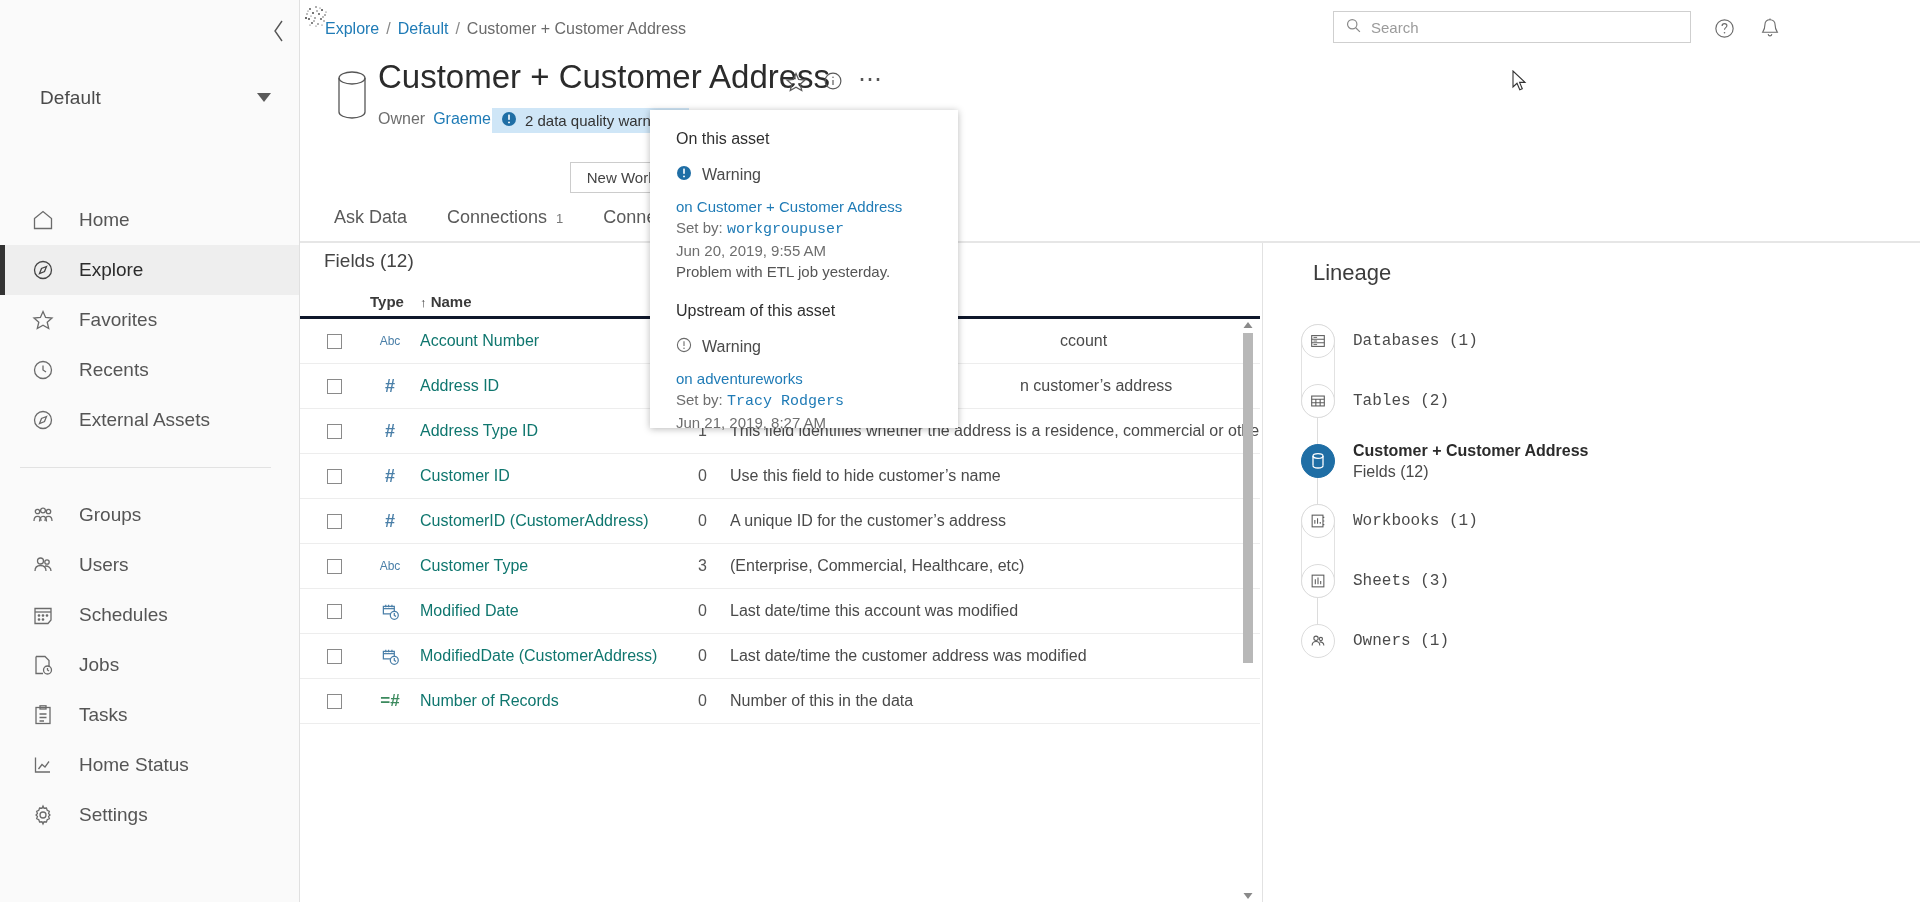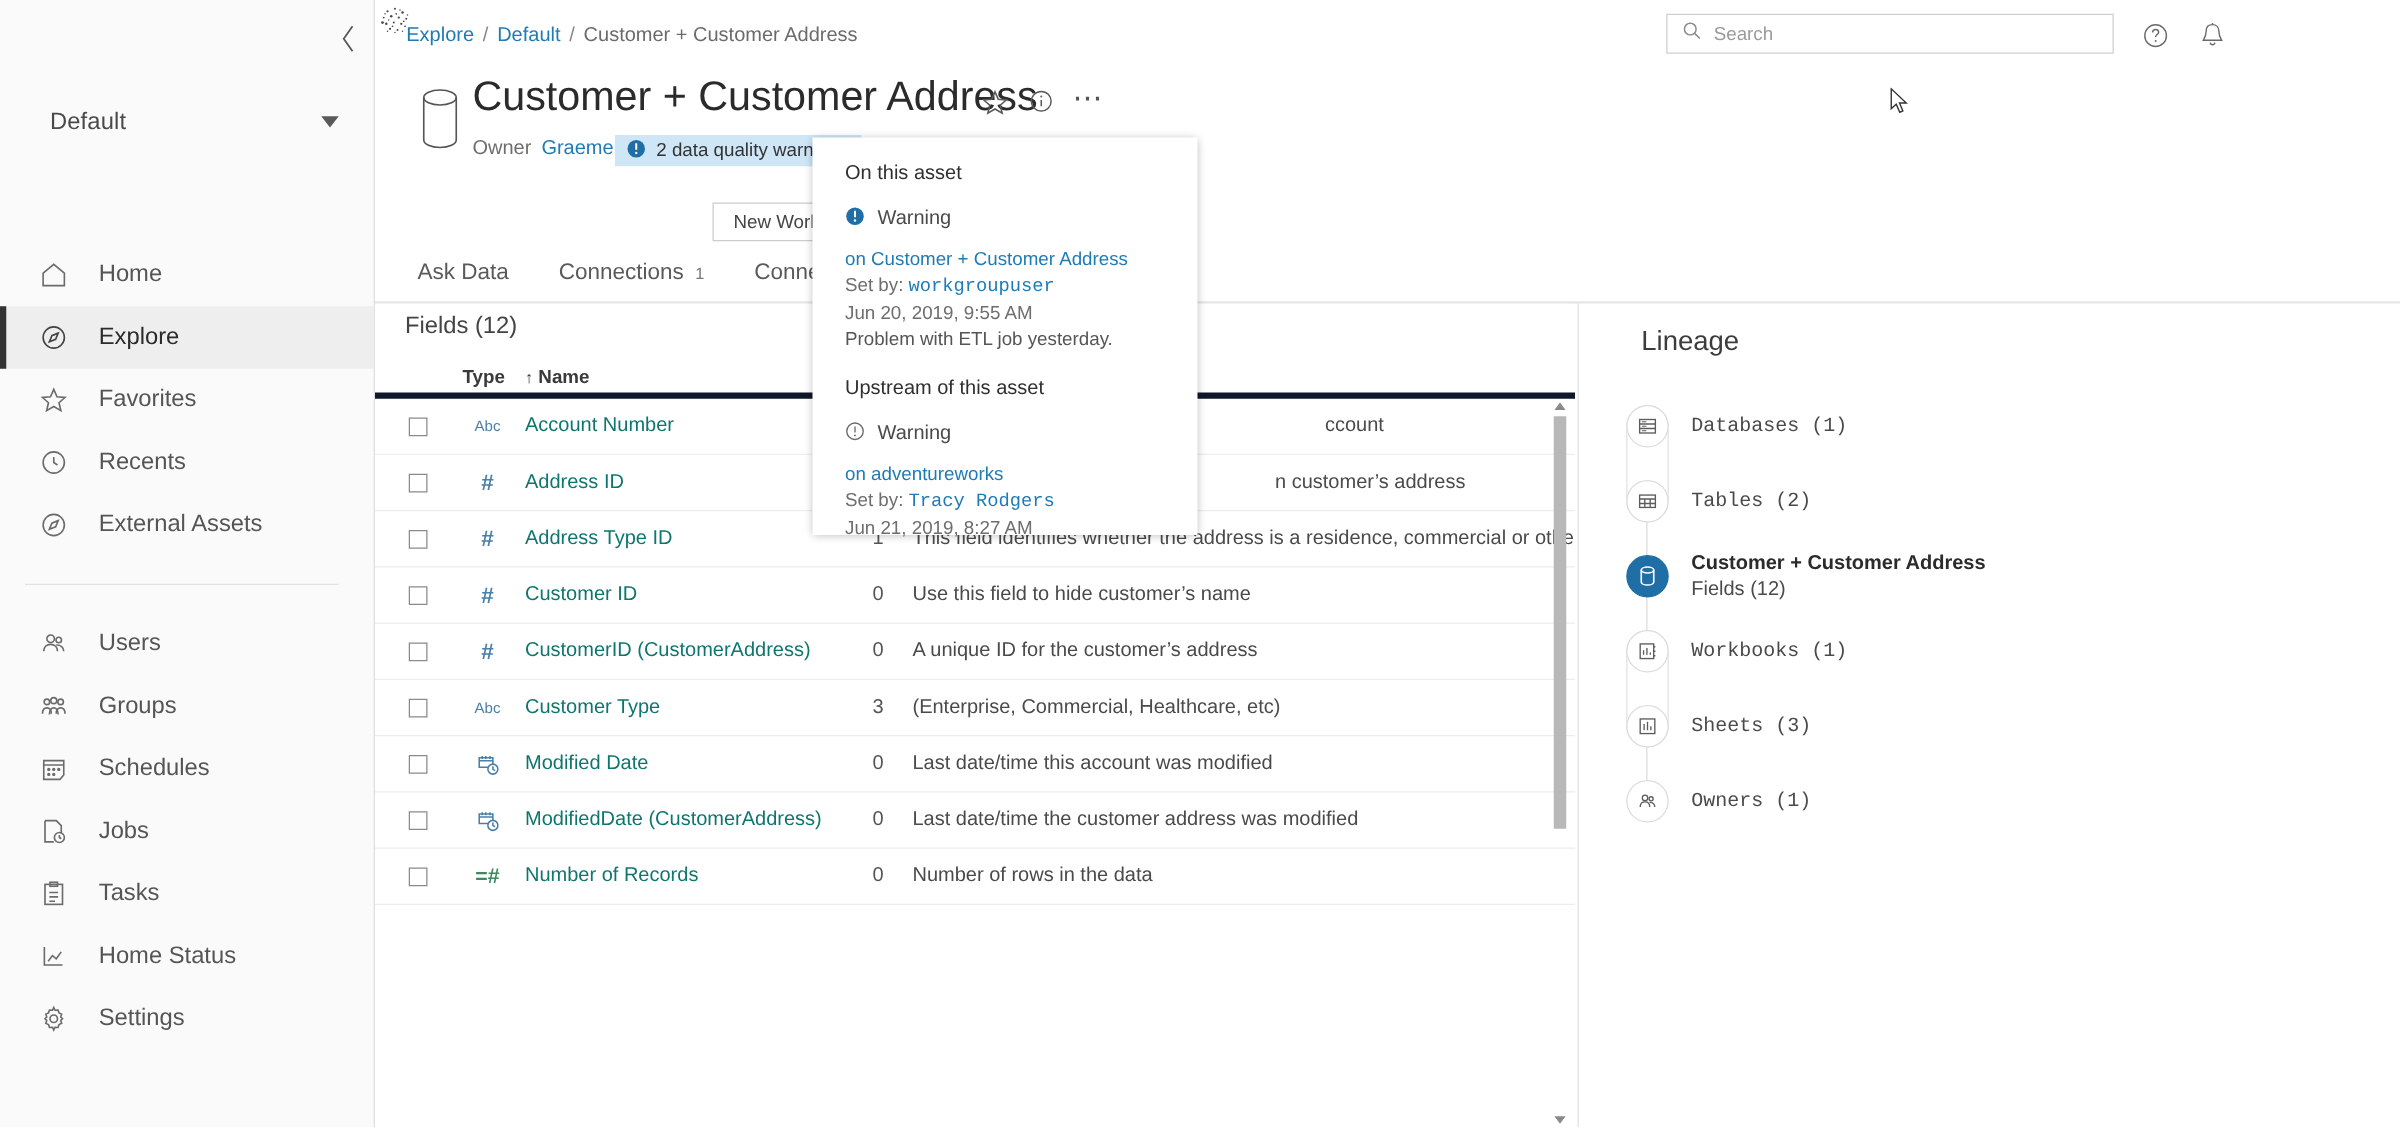--- a/index.html
+++ b/index.html
@@ -156,21 +156,21 @@
     position: absolute; left: 300px; top: 243px;
     width: 960px; bottom: 0;
     background: #fff;
   }
   #fields-title {
     position: absolute; left: 24px; top: 7px;
     font-size: 19px; color: #444;
   }
   #table-head {
     position: absolute; left: 0; top: 44px; right: 0; height: 32px;
-    border-bottom: 5px solid #0f172a;
+    border-bottom: 3px solid #0f172a;
     font-size: 15px; font-weight: bold; color: #3a3a3a;
   }
   #table-head .th { position: absolute; top: 6px; }
   .th-type { left: 70px; }
   .th-name { left: 120px; }
   .th-name .sort-arrow { font-size: 13px; }
   .th-show { left: 390px; }
 
   #table-body {
     position: absolute; left: 0; top: 76px; right: 0; bottom: 0;
@@ -341,40 +341,40 @@
       <span>External Assets</span>
     </div>
   </div>
 
   <div class="nav-divider"></div>
 
   <div class="nav-group">
     <div class="nav-item">
       <span class="nav-ico">
         <svg width="24" height="24" viewBox="0 0 24 24" fill="none" stroke="#6b6b6b" stroke-width="1.3">
-          <circle cx="9.5" cy="8" r="3"></circle>
-            <path d="M4 18 C4 14.4 6.5 12.5 9.5 12.5 C12.5 12.5 15 14.4 15 18"></path>
-          <circle cx="16" cy="9" r="2.2"></circle>
-            <path d="M14 13 C17.5 12.8 20 14.8 20 18"></path>
-        </svg>
-      </span>
-      <span>Users</span>
-    </div>
-    <div class="nav-item">
-      <span class="nav-ico">
-        <svg width="24" height="24" viewBox="0 0 24 24" fill="none" stroke="#6b6b6b" stroke-width="1.3">
           <circle cx="6.5" cy="8.5" r="2.2"></circle>
             <circle cx="12" cy="7.5" r="2.4"></circle>
             <circle cx="17.5" cy="8.5" r="2.2"></circle>
           <path d="M3 18 C3 15 4.6 13.3 6.5 13.3 C8.4 13.3 10 15 10 18"></path>
           <path d="M8.5 18.5 C8.5 15.2 10.2 13.3 12 13.3 C13.8 13.3 15.5 15.2 15.5 18.5"></path>
           <path d="M14 18 C14 15 15.6 13.3 17.5 13.3 C19.4 13.3 21 15 21 18"></path>
         </svg>
       </span>
       <span>Groups</span>
+    </div>
+    <div class="nav-item">
+      <span class="nav-ico">
+        <svg width="24" height="24" viewBox="0 0 24 24" fill="none" stroke="#6b6b6b" stroke-width="1.3">
+          <circle cx="9.5" cy="8" r="3"></circle>
+            <path d="M4 18 C4 14.4 6.5 12.5 9.5 12.5 C12.5 12.5 15 14.4 15 18"></path>
+          <circle cx="16" cy="9" r="2.2"></circle>
+            <path d="M14 13 C17.5 12.8 20 14.8 20 18"></path>
+        </svg>
+      </span>
+      <span>Users</span>
     </div>
     <div class="nav-item">
       <span class="nav-ico">
         <svg width="24" height="24" viewBox="0 0 24 24" fill="none" stroke="#6b6b6b" stroke-width="1.3">
           <path d="M4 5.5 H20 V17 L17 20.5 H4 Z"></path>
             <path d="M4 9 H20"></path>
           <circle cx="8" cy="12.5" r="0.7" fill="#6b6b6b"></circle>
             <circle cx="12" cy="12.5" r="0.7" fill="#6b6b6b"></circle>
           <circle cx="16" cy="12.5" r="0.7" fill="#6b6b6b"></circle>
             <circle cx="8" cy="16.5" r="0.7" fill="#6b6b6b"></circle>
@@ -656,21 +656,21 @@
       <span class="row-name">ModifiedDate (CustomerAddress)</span>
       <span class="row-show">0</span>
       <span class="row-desc">Last date/time the customer address was modified</span>
     </div>
 
     <div class="field-row">
       <span class="row-check"></span>
       <span class="row-type numrec">=#</span>
       <span class="row-name">Number of Records</span>
       <span class="row-show">0</span>
-      <span class="row-desc">Number of rows in the data</span>
+      <span class="row-desc">Number of this in the data</span>
     </div>
 
   </div>
 
   <div id="table-scrollbar">
     <div class="sb-up">
       <svg width="10" height="8" viewBox="0 0 10 8">
           <path d="M5 1 L9.5 7 L0.5 7 Z" fill="#8a8a8a"></path>
         </svg>
     </div>

